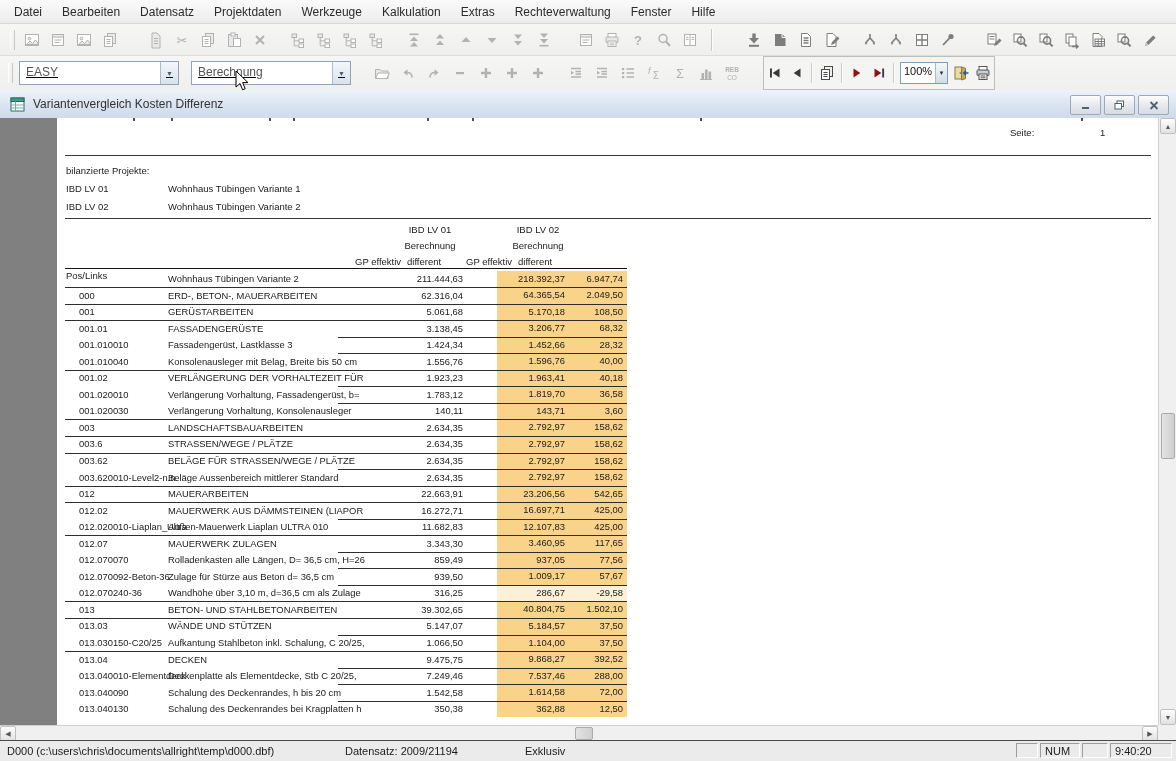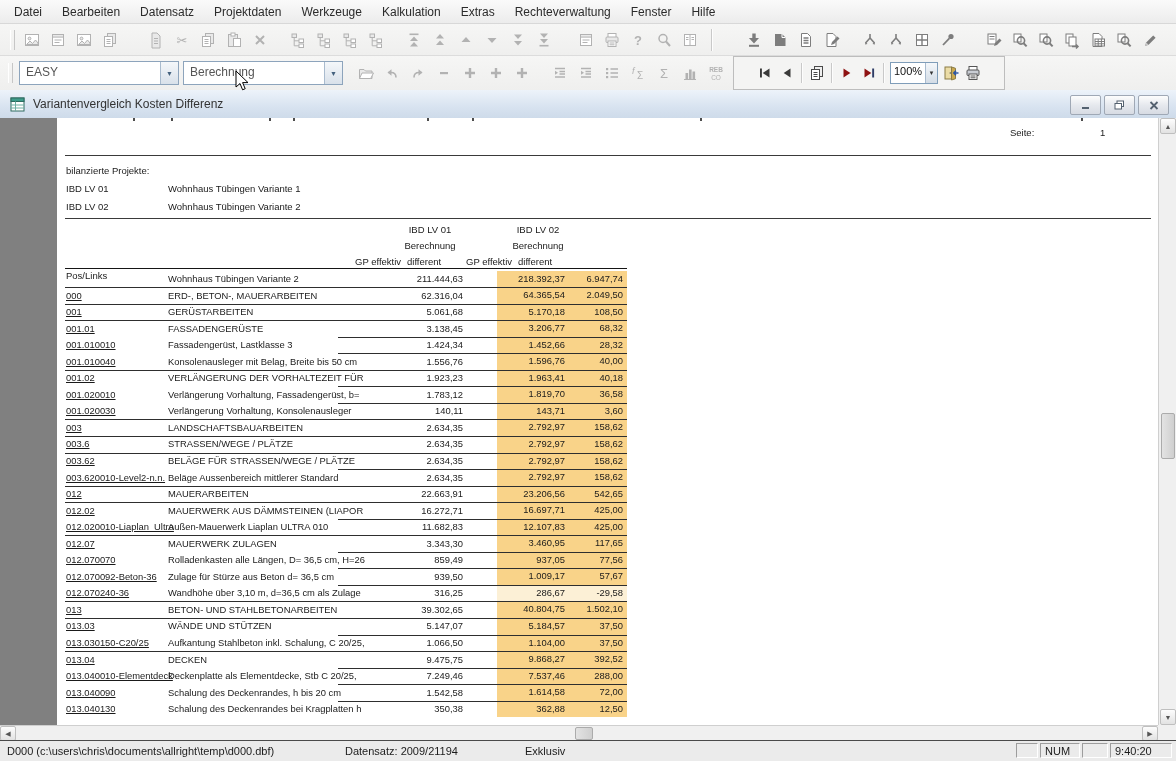--- a/index.html
+++ b/index.html
@@ -12,25 +12,25 @@
 
   
   .toolbar{position:absolute;left:0;right:0;background:linear-gradient(#F6F6F5,#EFEFEE);border-bottom:1px solid #DCDCDC;display:flex;align-items:center;}
   .tb1{top:24px;height:31px;padding-left:10px;}
   .tb2{top:56px;height:34px;padding-left:8px;}
   .grip{width:3px;height:20px;border-left:1px solid #fff;border-right:1px solid #C6C6C6;margin-right:6px;}
   .grp{display:flex;align-items:center;gap:4px;}
   .tbi{width:22px;height:22px;display:flex;align-items:center;justify-content:center;}
   .vsep{width:1px;height:22px;background:#C9C9C9;border-right:1px solid #FDFDFD;margin:0 6px;}
 
-  .combo{height:22px;display:flex;border:1px solid #8DA4BC;background:#fff;margin-right:4px;}
+  .combo{height:22px;display:flex;border:1px solid #8DA4BC;background:#fff;margin-right:12px;text-decoration:underline;}
   .combo .cval{flex:1;font-size:12px;color:#555;padding:3px 6px;white-space:nowrap;overflow:hidden;}
   .combo .cbtn{width:17px;background:linear-gradient(#F4F7FA,#D9E1EA);border-left:1px solid #A9BBCE;display:flex;align-items:center;justify-content:center;font-size:7px;color:#44617E;}
   .combo.big{width:158px;}
-  .navframe{display:flex;align-items:center;border:1px solid #BDBDBD;background:#F4F4F3;height:28px;padding:2px 20px;margin-left:6px;}
+  .navframe{display:flex;align-items:center;border:1px solid #BDBDBD;background:#F4F4F3;height:28px;padding:2px 0;margin-left:20px;}
   .navframe .vsep{margin:0 3px;height:20px;}
   .zoomcombo{width:46px;height:20px;display:flex;border:1px solid #7F9DB9;background:#fff;margin:0 2px;}
   .zoomcombo .cval{flex:1;font-size:11px;color:#111;padding:2px 3px;}
   .zoomcombo .cbtn{width:15px;background:linear-gradient(#F4F7FA,#D3DCE6);border-left:1px solid #A9BBCE;display:flex;align-items:center;justify-content:center;font-size:6px;color:#333;}
 
   
   .doctitle{position:absolute;top:90px;left:0;right:0;height:28px;background:linear-gradient(#EDF3FA,#D8E3F0 60%,#CEDBEA);border-bottom:1px solid #9FB0C2;display:flex;align-items:center;}
   .doctitle .dicon{margin:0 8px 0 10px;display:flex;}
   .doctitle .dtext{font-size:12px;color:#333;}
   .winbtns{position:absolute;right:7px;top:5px;display:flex;gap:3px;}
@@ -41,21 +41,21 @@
   .page{position:absolute;left:57px;top:0;width:1101px;height:755px;background:#fff;overflow:hidden;font-size:9.5px;color:#1a1a1a;}
   .pmark{position:absolute;top:0;width:2px;height:3px;background:#4d4d4d;}
   .abs{position:absolute;white-space:nowrap;}
   .ctr{transform:translateX(-50%);}
   .hline{position:absolute;height:1px;background:#3a3a3a;left:8px;width:1086px;}
   .hd-under{position:absolute;top:150px;left:8px;width:562px;height:1px;background:#151515;}
 
   .tbl{position:absolute;left:0;top:152.5px;width:100%;}
   .trow{position:relative;height:16.56px;font-size:9.4px;}
   .trow span{position:absolute;top:2.5px;white-space:nowrap;}
-  .c-pos{left:9px;width:110px;text-decoration:underline;}
+  .c-pos{left:22px;width:110px;}
   .c-text{left:111px;width:235px;}
   .c-gp1{left:326px;width:80px;text-align:right;}
   .c-gp2{left:440px;width:72px;text-align:right;padding-right:4px;box-sizing:border-box;background:var(--hl);top:0 !important;height:16.56px;line-height:16.56px;}
   .c-diff{left:512px;width:58px;text-align:right;padding-right:4px;box-sizing:border-box;background:var(--hl);top:0 !important;height:16.56px;line-height:16.56px;}
   .c-gp2.light,.c-diff.light{background:var(--hl-light);}
   .ln{position:absolute;top:0;height:1px;background:#2E2E2E;z-index:3;}
   .ln.f{left:8px;width:562px;}
   .ln.p{left:281px;width:289px;}
 
   

